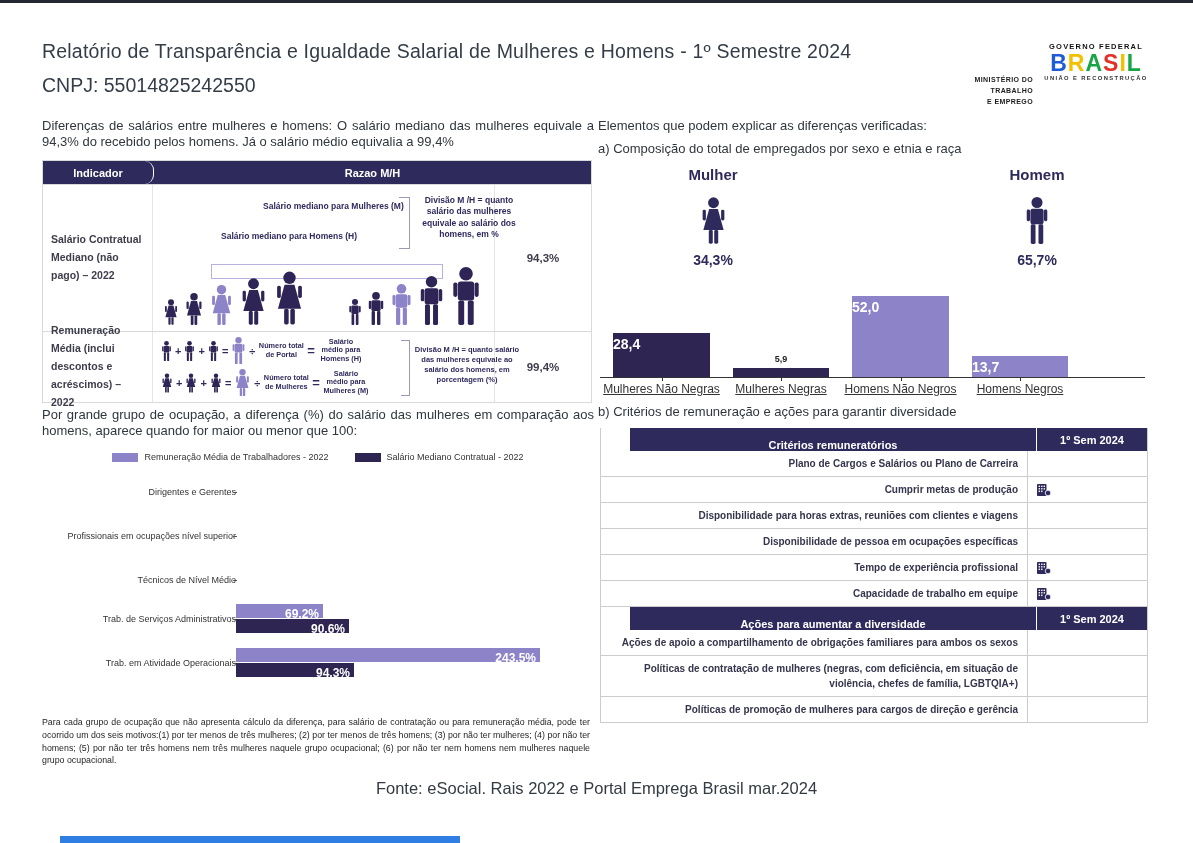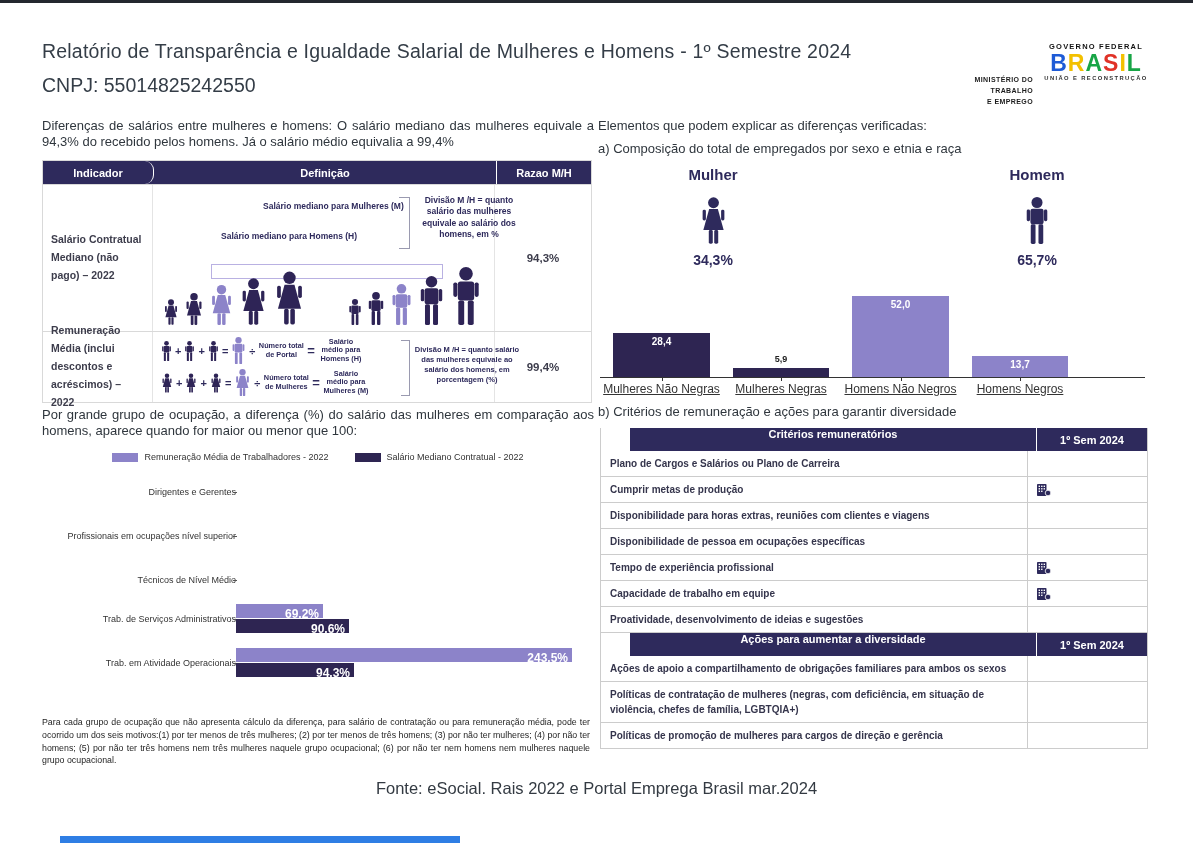--- a/index.html
+++ b/index.html
@@ -46,30 +46,30 @@
   .footnote{left:42px;top:716px;width:548px;font-size:8.8px;line-height:1.45;color:#1e1e1e;text-align:justify;}
   
   .rtitle1{left:598px;top:118px;width:560px;font-size:13px;color:#2f363d;}
   .rtitle2{left:598px;top:141px;width:560px;font-size:13px;color:#2f363d;}
   .genderblock{width:150px;text-align:center;}
   .genderlabel{font-size:15px;font-weight:bold;color:#2e2a5c;margin-bottom:14px;}
   .gendervalue{font-size:14px;font-weight:bold;color:#2e2a5c;margin-top:4px;}
   .compchart{left:600px;top:283px;width:548px;height:112px;}
   .compaxis{position:absolute;left:0;top:94px;width:545px;height:1px;background:#333;}
   .compbar{position:absolute;}
-  .complbl-in{position:absolute;width:100%;text-align:center;top:3px;color:#fff;font-size:10px;font-weight:bold;}
+  .complbl-in{position:absolute;width:100%;text-align:left;top:3px;color:#fff;font-size:14px;font-weight:bold;}
   .complbl-above{position:absolute;text-align:center;color:#222;font-size:9px;font-weight:bold;}
   .compcat{position:absolute;top:99px;width:140px;text-align:center;font-size:12px;color:#333;text-decoration:underline;}
   .comptick{position:absolute;top:94px;width:1px;height:4px;background:#333;}
   .rtitle3{left:598px;top:404px;width:560px;font-size:13px;color:#2f363d;}
   .ctable{left:600px;top:428px;width:546px;border-left:1px solid #ccc;border-right:1px solid #ccc;font-size:10px;}
-  .cthead{display:flex;background:#2e2a5c;color:#fff;font-weight:bold;font-size:11px;height:23px;align-items:flex-start;margin-left:29px;}
+  .cthead{display:flex;background:#2e2a5c;color:#fff;font-weight:bold;font-size:11px;height:23px;align-items:flex-end;margin-left:29px;}
   .cthead .ct-l{flex:1;text-align:center;}
   .cthead .ct-r{width:110px;text-align:center;border-left:1px solid #fff;height:100%;display:flex;align-items:center;justify-content:center;}
-  .ctrow{display:flex;border-bottom:1px solid #ccc;background:#fff;}
+  .ctrow{display:flex;border-bottom:1px solid #ccc;background:#fff;text-align:right;}
   .ctrow .ct-l{flex:1;padding:5px 9px;font-weight:bold;color:#35354c;line-height:1.5;}
   .ctrow .ct-r{width:110px;border-left:1px solid #ccc;display:flex;align-items:center;padding-left:9px;}
   .footer{left:0;top:779px;width:1193px;text-align:center;font-size:16.5px;color:#333a42;}
   .bluebar{left:60px;top:836px;width:400px;height:7px;background:#2e7ee4;}
 </style>
 </head>
 <body>
 
 <div class="page">
   <div class="abs topline"></div>
@@ -86,21 +86,20 @@
     <div class="gov-top">GOVERNO FEDERAL</div>
     <div class="gov-brand" id="gov-brand"><span style="color: rgb(30, 91, 214);">B</span><span style="color: rgb(243, 192, 0);">R</span><span style="color: rgb(24, 165, 70);">A</span><span style="color: rgb(224, 50, 39);">S</span><span style="color: rgb(243, 192, 0);">I</span><span style="color: rgb(24, 165, 70);">L</span></div>
     <div class="gov-bottom">UNIÃO E RECONSTRUÇÃO</div>
   </div>
 
   <div class="abs intro">Diferenças de salários entre mulheres e homens: O salário mediano das mulheres equivale a 94,3% do recebido pelos homens. Já o salário médio equivalia a 99,4%</div>
 
   <div class="abs itable">
     <div class="ithead">
       <div class="c-ind">Indicador</div>
-      <div class="c-def">Definição</div>
       <div class="c-ratio">Razao M/H</div>
     </div>
     <div class="itrow" style="height:146px;">
       <div class="ind-cell">Salário Contratual Mediano (não pago) – 2022</div>
       <div class="def-cell">
         <div class="abs deflabel" style="left:62px;top:16px;margin-left:48px;">Salário mediano para Mulheres (M)</div>
         <div class="abs deflabel" style="left:68px;top:46px;">Salário mediano para Homens (H)</div>
         <div class="abs bracket" style="left:246px;top:12px;width:10px;height:50px;"></div>
         <div class="abs defnote" style="left:262px;top:10px;width:108px;">Divisão M /H = quanto salário das mulheres equivale ao salário dos homens, em %</div>
         <div class="medianbox" style="left:58px;bottom:52px;width:230px;height:13px;"></div>
@@ -308,21 +307,21 @@
       <div class="occlabel" style="top: 146px;">Trab. de Serviços Administrativos</div>
       <div class="occtick" style="top: 151px;"></div>
       <div class="occbar" style="top: 136px; width: 87px; background: rgb(140, 131, 201);">
         <div class="occbarlbl">69,2%</div>
       </div>
       <div class="occbar" style="top: 151px; width: 113px; background: rgb(46, 37, 82);">
         <div class="occbarlbl">90,6%</div>
       </div>
       <div class="occlabel" style="top: 190px;">Trab. em Atividade Operacionais</div>
       <div class="occtick" style="top: 195px;"></div>
-      <div class="occbar" style="top: 180px; width: 336px; background: rgb(140, 131, 201);">
+      <div class="occbar" style="top: 180px; width: 304px; background: rgb(140, 131, 201);">
         <div class="occbarlbl">243,5%</div>
       </div>
       <div class="occbar" style="top: 195px; width: 118px; background: rgb(46, 37, 82);">
         <div class="occbarlbl">94,3%</div>
       </div>
     </div>
 
   <div class="abs footnote">Para cada grupo de ocupação que não apresenta cálculo da diferença, para salário de contratação ou para remuneração média, pode ter ocorrido um dos seis motivos:(1) por ter menos de três mulheres; (2) por ter menos de três homens; (3) por não ter mulheres; (4) por não ter homens; (5) por não ter três homens nem três mulheres naquele grupo ocupacional; (6) por não ter nem homens nem mulheres naquele grupo ocupacional.</div>
 
   <div class="abs rtitle1">Elementos que podem explicar as diferenças verificadas:</div>
@@ -444,24 +443,20 @@
               <rect x="1.6" y="5.1" width="1.4" height="1.4"></rect>
               <rect x="4.1" y="5.1" width="1.4" height="1.4"></rect>
               <rect x="6.6" y="5.1" width="1.4" height="1.4"></rect>
               <rect x="1.6" y="7.6" width="1.4" height="1.4"></rect>
               <rect x="4.1" y="7.6" width="1.4" height="1.4"></rect>
             </g>
             <circle cx="11" cy="10" r="2.8" fill="#2e2a5c" stroke="#fff" stroke-width="0.8"></circle>
           </svg>
         </div>
       </div>
-      <div class="ctrow">
-        <div class="ct-l">Proatividade, desenvolvimento de ideias e sugestões</div>
-        <div class="ct-r"></div>
-      </div>
       <div class="cthead">
         <div class="ct-l">Ações para aumentar a diversidade</div>
         <div class="ct-r">1º Sem 2024</div>
       </div>
       <div class="ctrow">
         <div class="ct-l">Ações de apoio a compartilhamento de obrigações familiares para ambos os sexos</div>
         <div class="ct-r"></div>
       </div>
       <div class="ctrow">
         <div class="ct-l">Políticas de contratação de mulheres (negras, com deficiência, em situação de violência, chefes de família, LGBTQIA+)</div>

